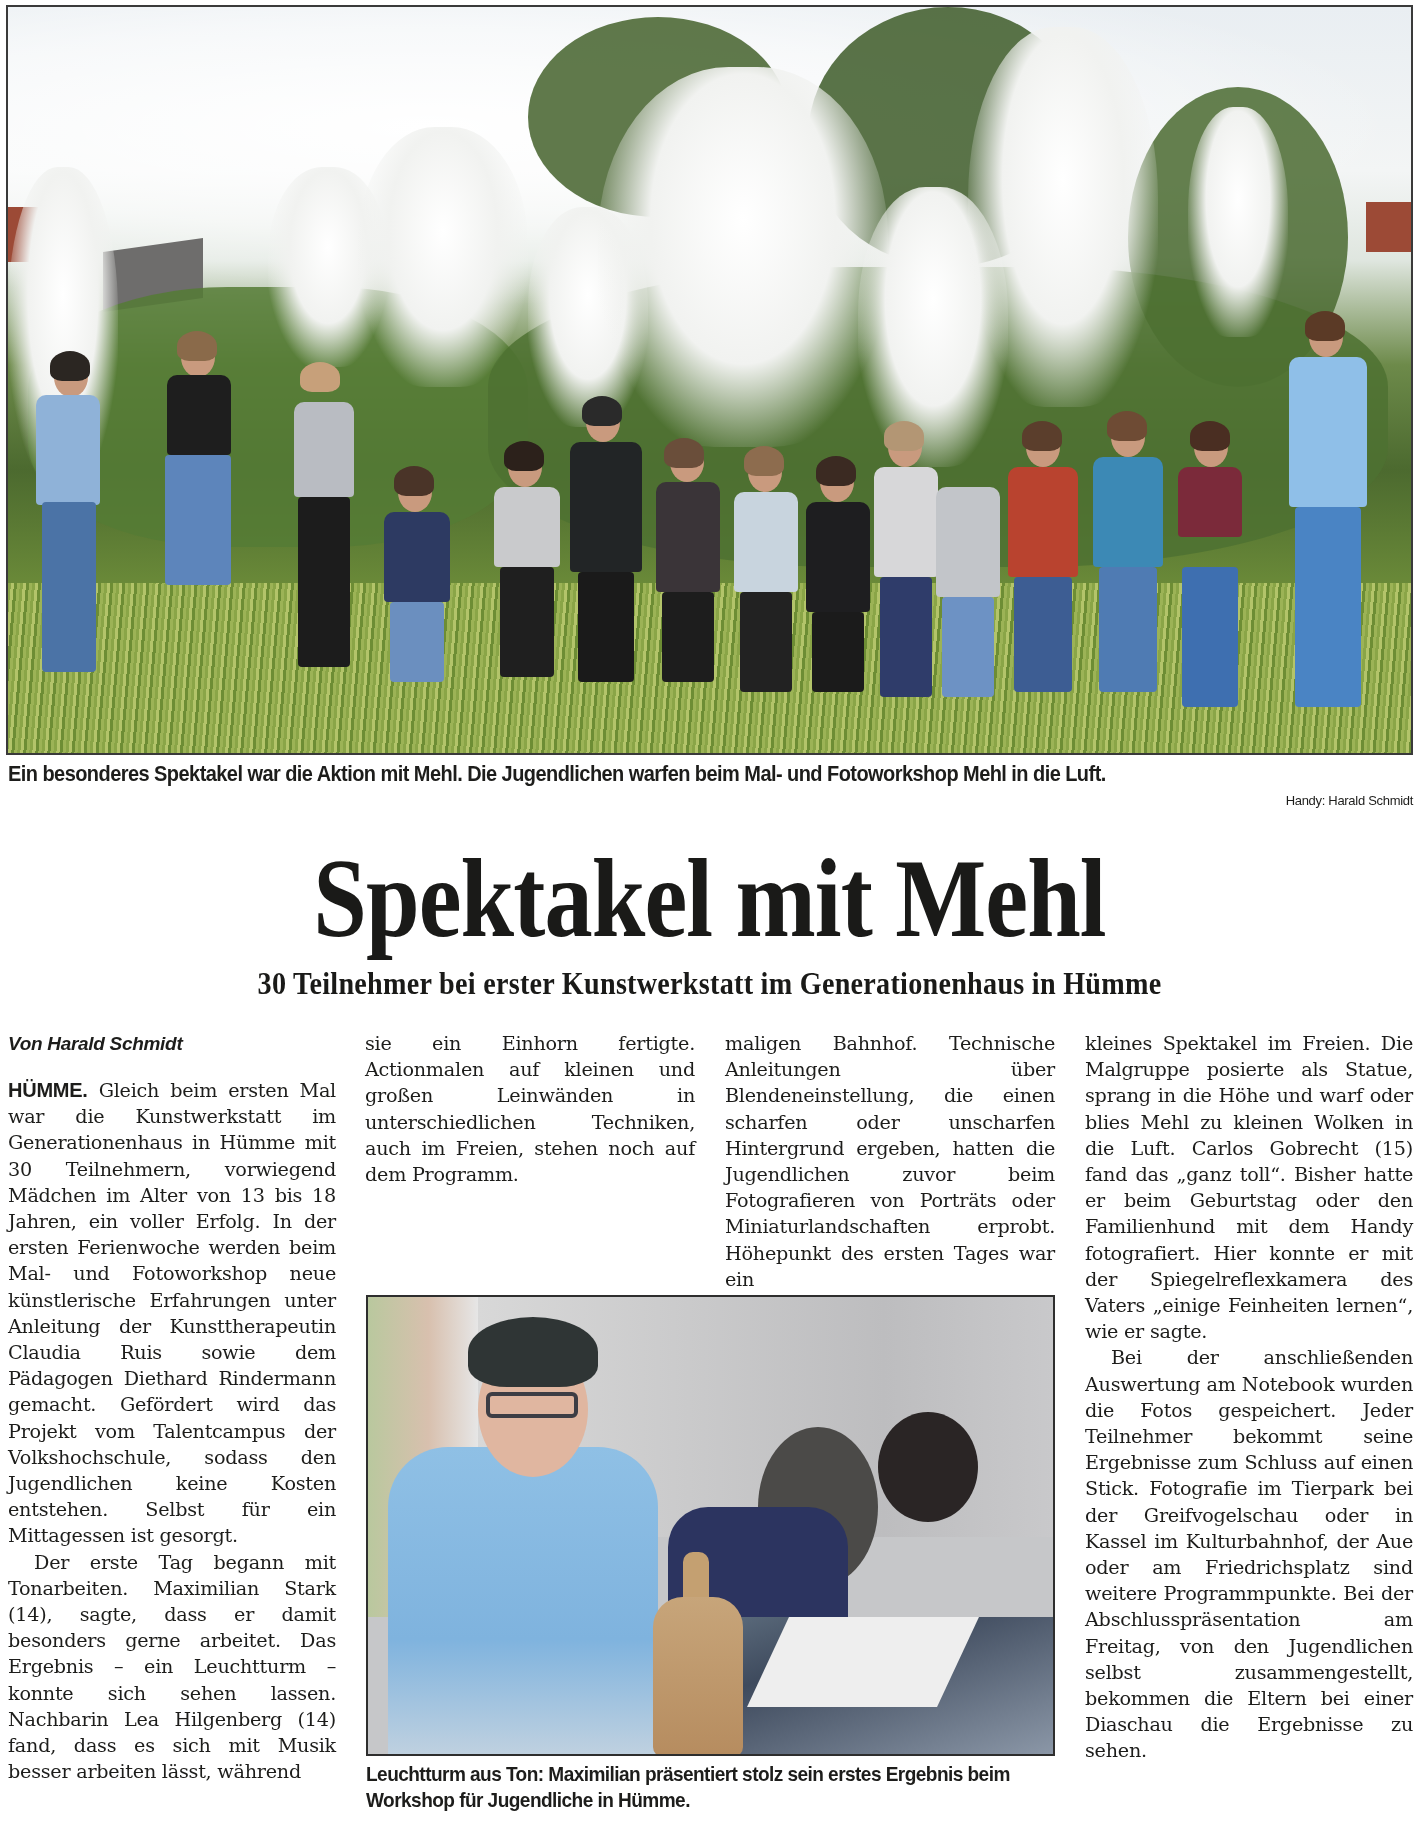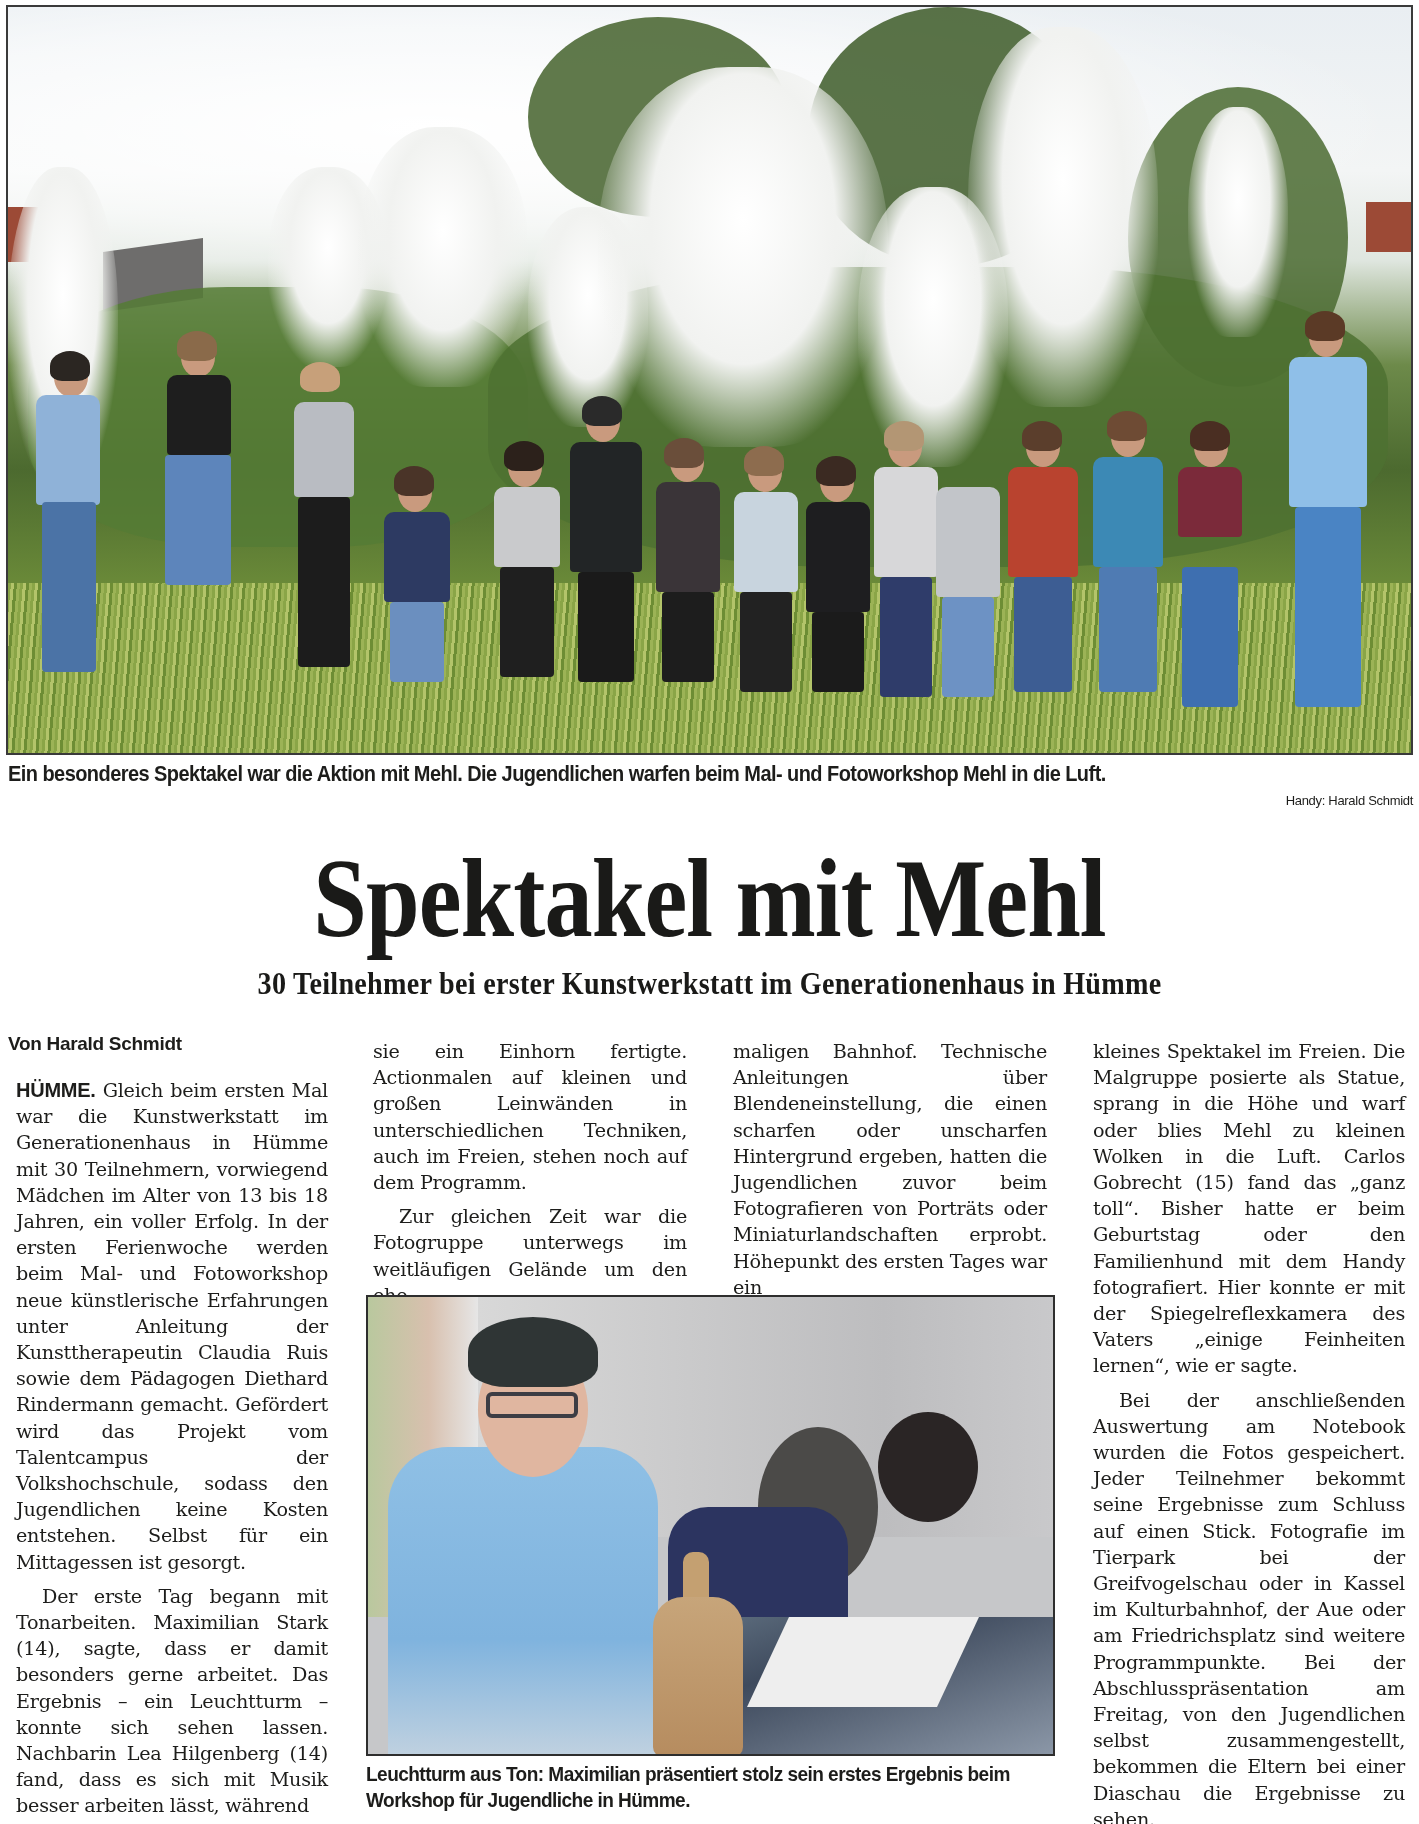--- a/index.html
+++ b/index.html
@@ -50,29 +50,29 @@
     font-family: "Liberation Serif", serif; font-size: 32px; line-height: 40px;
     color: #1a1a18; transform: scaleX(0.88); transform-origin: center; letter-spacing: 0.3px;
   }
 
   
   .col {
     position: absolute; top: 1031px;
     font-family: "DejaVu Serif", serif; font-size: 19.2px; line-height: 26.2px;
     text-align: justify; color: #1d1d1b; letter-spacing: -0.25px;
   }
-  .col p { margin: 8px; }
+  .col p { margin: 0; }
   .col p.indent { text-indent: 26px; }
   .col1 { left: 8px; width: 328px; }
   .col2 { left: 365px; width: 330px; }
   .col3 { left: 725px; width: 330px; }
   .col4 { left: 1085px; width: 328px; }
   .byline {
     font-family: "Liberation Sans", sans-serif; font-weight: bold; font-size: 19px;
-    line-height: 26px; margin-bottom: 20px; text-align: left; letter-spacing: -0.3px;
+    line-height: 26px; margin-bottom: 20px; text-align: left; letter-spacing: -0.3px; font-style: italic;
   }
   .dateline { font-family: "Liberation Sans", sans-serif; font-weight: bold; font-size: 20px; }
 
   
   .photo-bottom {
     position: absolute; left: 366px; top: 1295px; width: 689px; height: 461px;
     border: 2px solid #2e2e2e; overflow: hidden; background: #c6c7c9;
   }
   .pb-window { position:absolute; left:0; top:0; width:110px; height:320px; background: linear-gradient(90deg, #b9c89e 0%, #d8c0ae 55%, #e6e6e6 100%); }
   .pb-wall { position:absolute; left:110px; top:0; width:580px; height:240px; background: linear-gradient(90deg, #d8d8d8, #bdbdbf 70%, #c9c9cb); }
@@ -214,21 +214,20 @@
 <h2 class="subheadline">30 Teilnehmer bei erster Kunstwerkstatt im Generationenhaus in Hümme</h2>
 
 <div class="col col1">
   <div class="byline">Von Harald Schmidt</div>
   <p><span class="dateline">HÜMME.</span> <span>Gleich beim ersten Mal war die Kunstwerkstatt im Generationenhaus in Hümme mit 30 Teilnehmern, vorwiegend Mädchen im Alter von 13 bis 18 Jahren, ein voller Erfolg. In der ersten Ferienwoche werden beim Mal- und Fotoworkshop neue künstlerische Erfahrungen unter Anleitung der Kunsttherapeutin Claudia Ruis sowie dem Pädagogen Diethard Rindermann gemacht. Gefördert wird das Projekt vom Talentcampus der Volkshochschule, sodass den Jugendlichen keine Kosten entstehen. Selbst für ein Mittagessen ist gesorgt.</span></p>
   <p class="indent">Der erste Tag begann mit Tonarbeiten. Maximilian Stark (14), sagte, dass er damit besonders gerne arbeitet. Das Ergebnis – ein Leuchtturm – konnte sich sehen lassen. Nachbarin Lea Hilgenberg (14) fand, dass es sich mit Musik besser arbeiten lässt, während</p>
 </div>
 
 <div class="col col2">
   <p>sie ein Einhorn fertigte. Actionmalen auf kleinen und großen Leinwänden in unterschiedlichen Techniken, auch im Freien, stehen noch auf dem Programm.</p>
-  <p class="indent">Zur gleichen Zeit war die Fotogruppe unterwegs im weitläufigen Gelände um den ehe-</p>
 </div>
 
 <div class="col col3">
   <p>maligen Bahnhof. Technische Anleitungen über Blendeneinstellung, die einen scharfen oder unscharfen Hintergrund ergeben, hatten die Jugendlichen zuvor beim Fotografieren von Porträts oder Miniaturlandschaften erprobt. Höhepunkt des ersten Tages war ein</p>
 </div>
 
 <div class="col col4">
   <p>kleines Spektakel im Freien. Die Malgruppe posierte als Statue, sprang in die Höhe und warf oder blies Mehl zu kleinen Wolken in die Luft. Carlos Gobrecht (15) fand das „ganz toll“. Bisher hatte er beim Geburtstag oder den Familienhund mit dem Handy fotografiert. Hier konnte er mit der Spiegelreflexkamera des Vaters „einige Feinheiten lernen“, wie er sagte.</p>
   <p class="indent">Bei der anschließenden Auswertung am Notebook wurden die Fotos gespeichert. Jeder Teilnehmer bekommt seine Ergebnisse zum Schluss auf einen Stick. Fotografie im Tierpark bei der Greifvogelschau oder in Kassel im Kulturbahnhof, der Aue oder am Friedrichsplatz sind weitere Programmpunkte. Bei der Abschlusspräsentation am Freitag, von den Jugendlichen selbst zusammengestellt, bekommen die Eltern bei einer Diaschau die Ergebnisse zu sehen.</p>
 </div>

